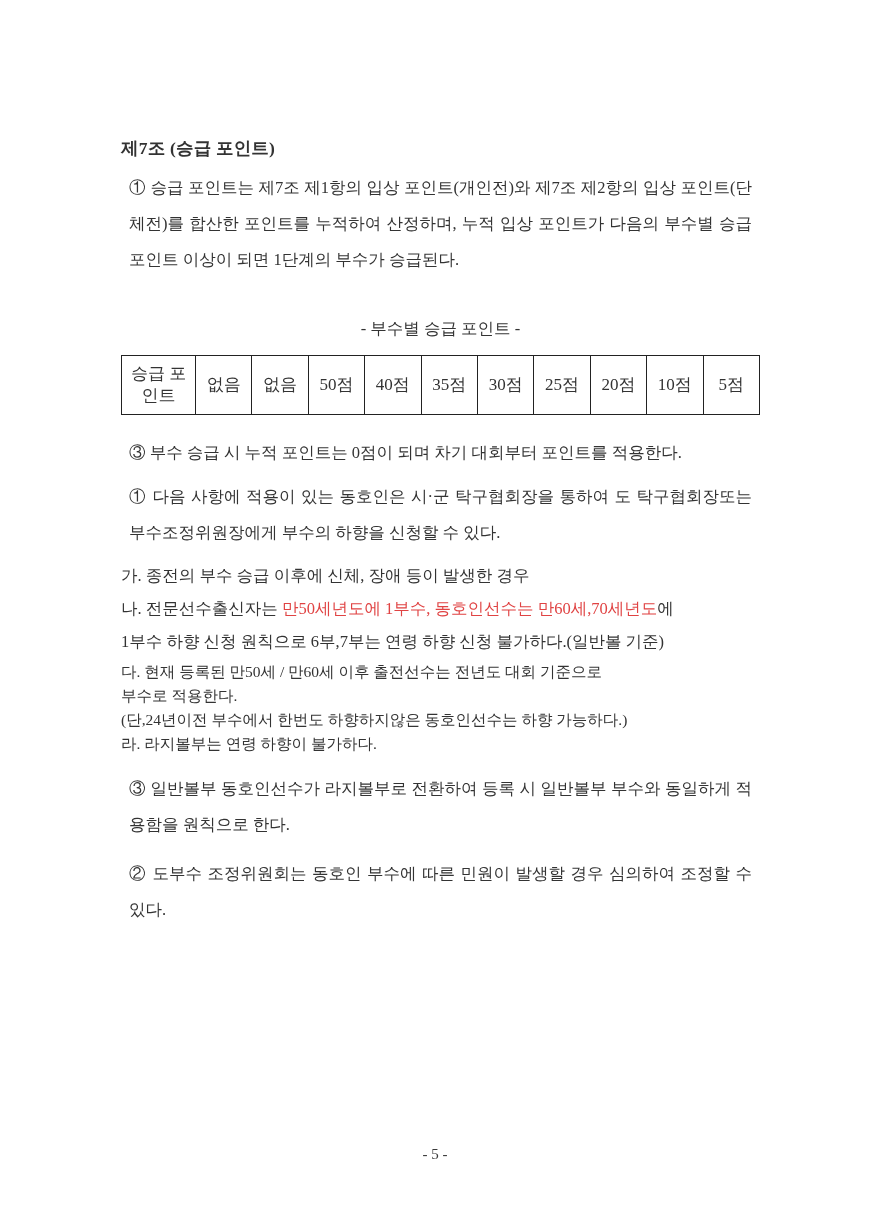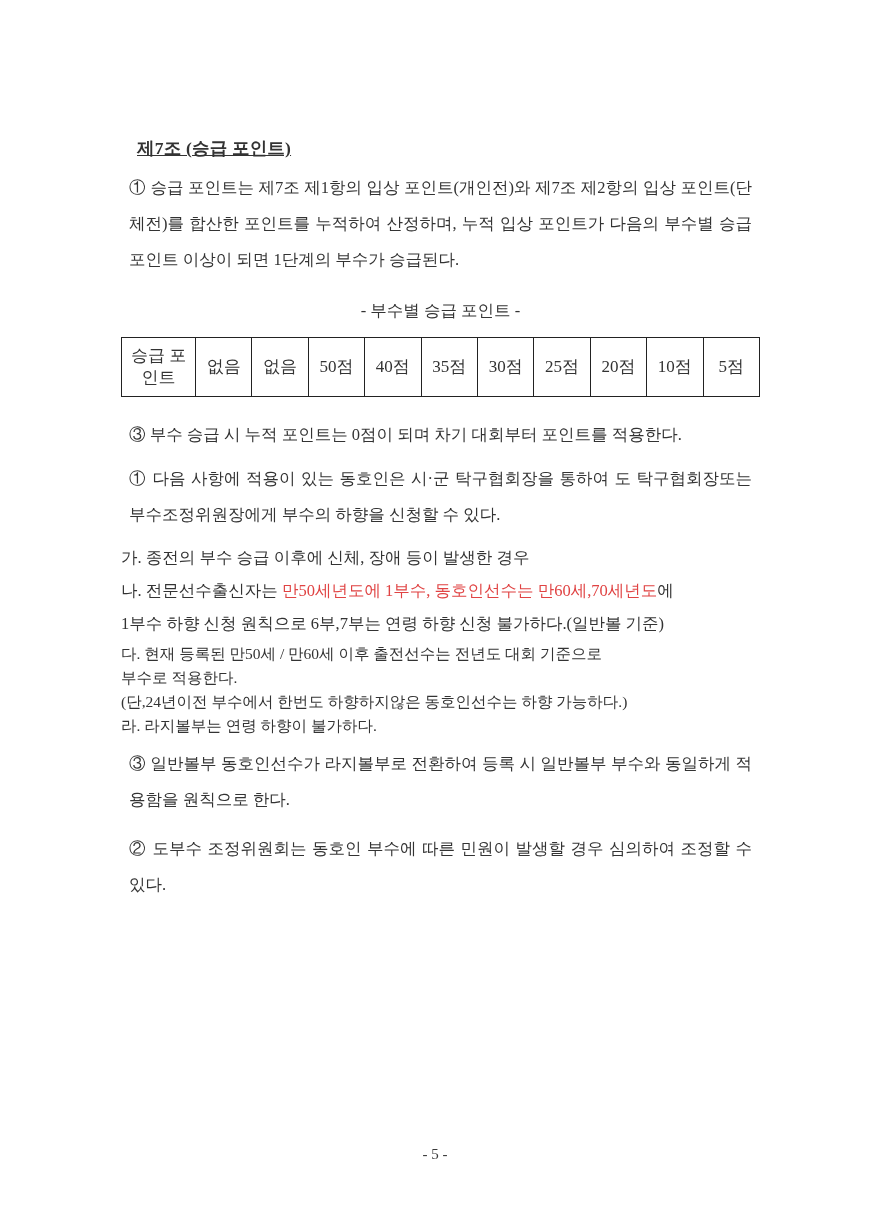--- a/index.html
+++ b/index.html
@@ -19,48 +19,47 @@
   }
   .content{
     position:absolute;
     left:121px;
     top:136px;
     width:639px;
   }
   .article-heading{
     font-size:17.5px;
     font-weight:bold;
-    margin:0 0 10px 16px;
+    margin:0 0 10px 0;
     letter-spacing:0.2px;
-    text-decoration:underline;
   }
   .body-para{
     font-size:16.5px;
     line-height:36px;
     text-align:justify;
     word-break:break-all;
     margin:8px;
   }
   .item-para{
     font-size:16.5px;
     line-height:33px;
     text-align:justify;
     word-break:break-all;
     margin:0;
   }
   .tight-block{
     font-size:15.5px;
     line-height:24px;
     word-break:break-all;
-    margin:2px 0 8px 0;
+    margin:2px 0 15px 0;
   }
   .table-title{
     font-size:16.5px;
     text-align:center;
-    margin:22px 0 15px 0;
+    margin:40px 0 15px 0;
   }
   table.points{
     width:100%;
     border-collapse:collapse;
     table-layout:fixed;
     margin:0 0 20px 0;
   }
   table.points th, table.points td{
     border:1.6px solid var(--line);
     font-weight:normal;

